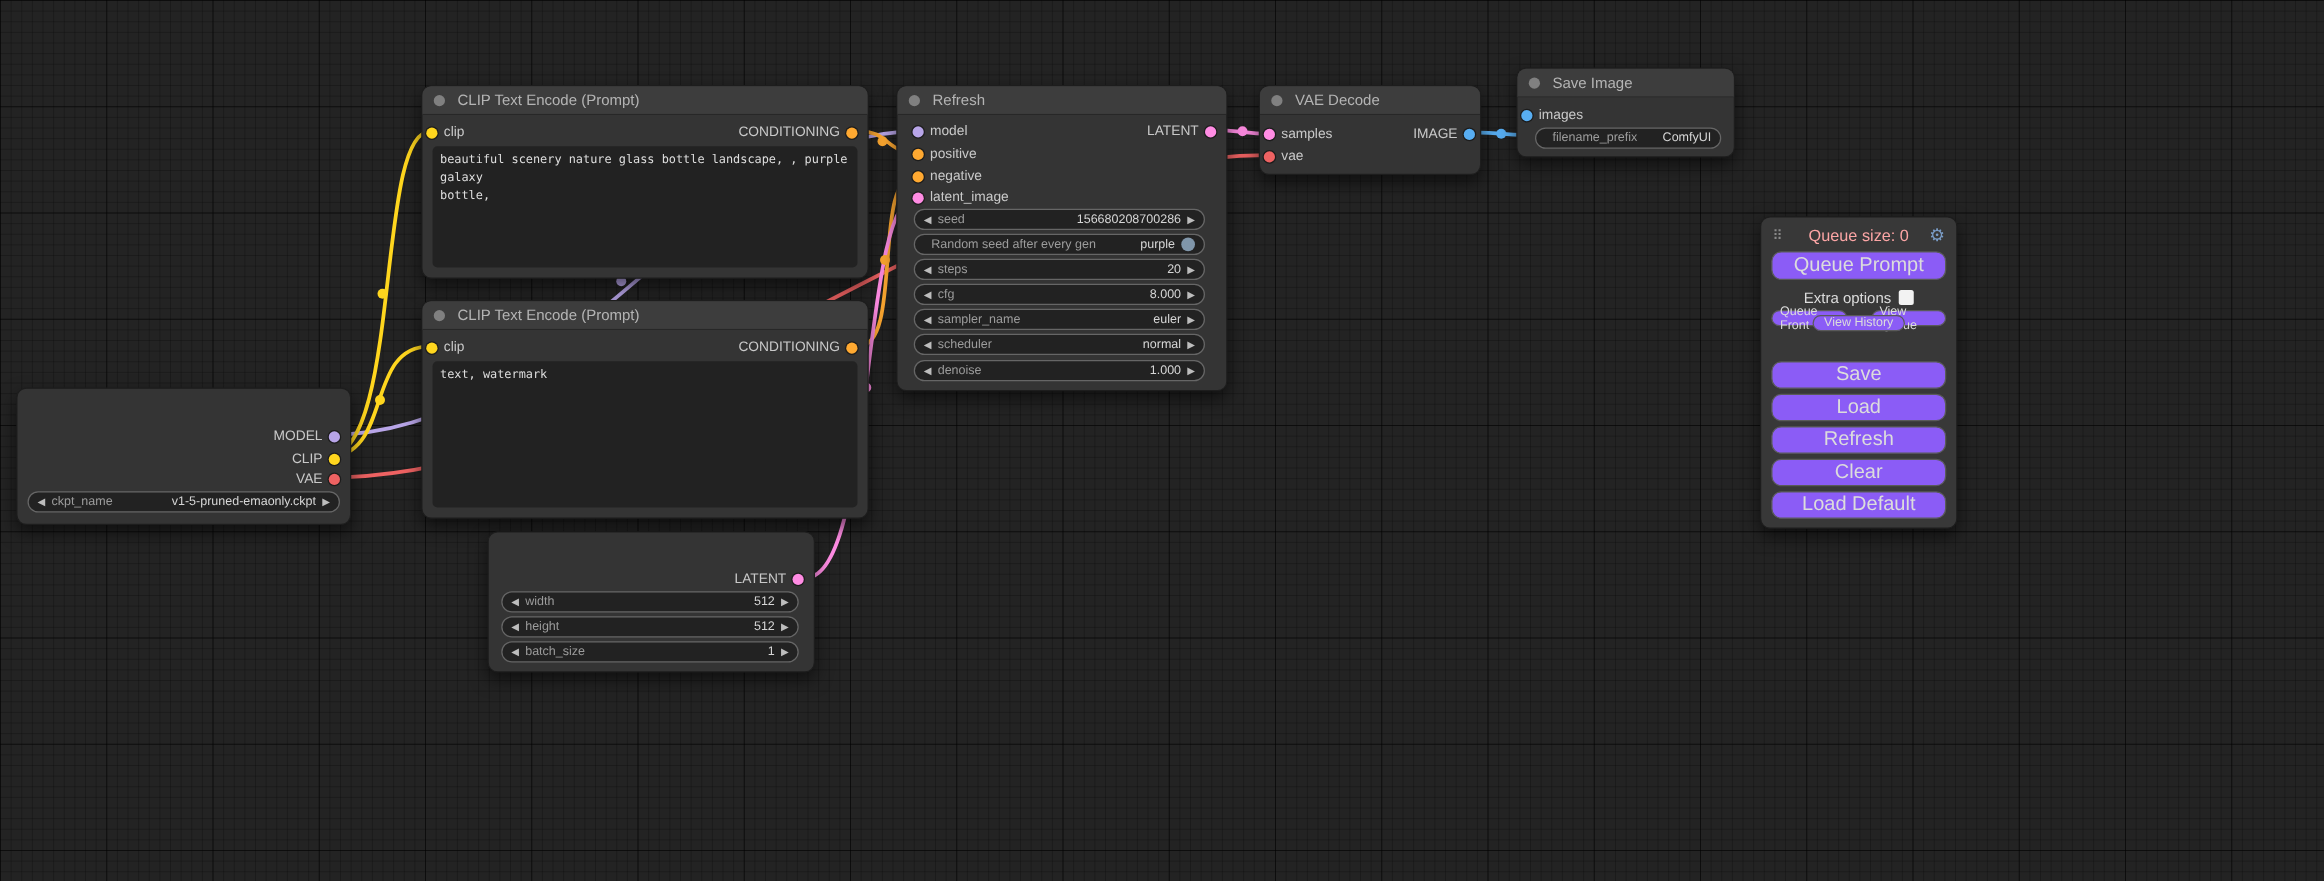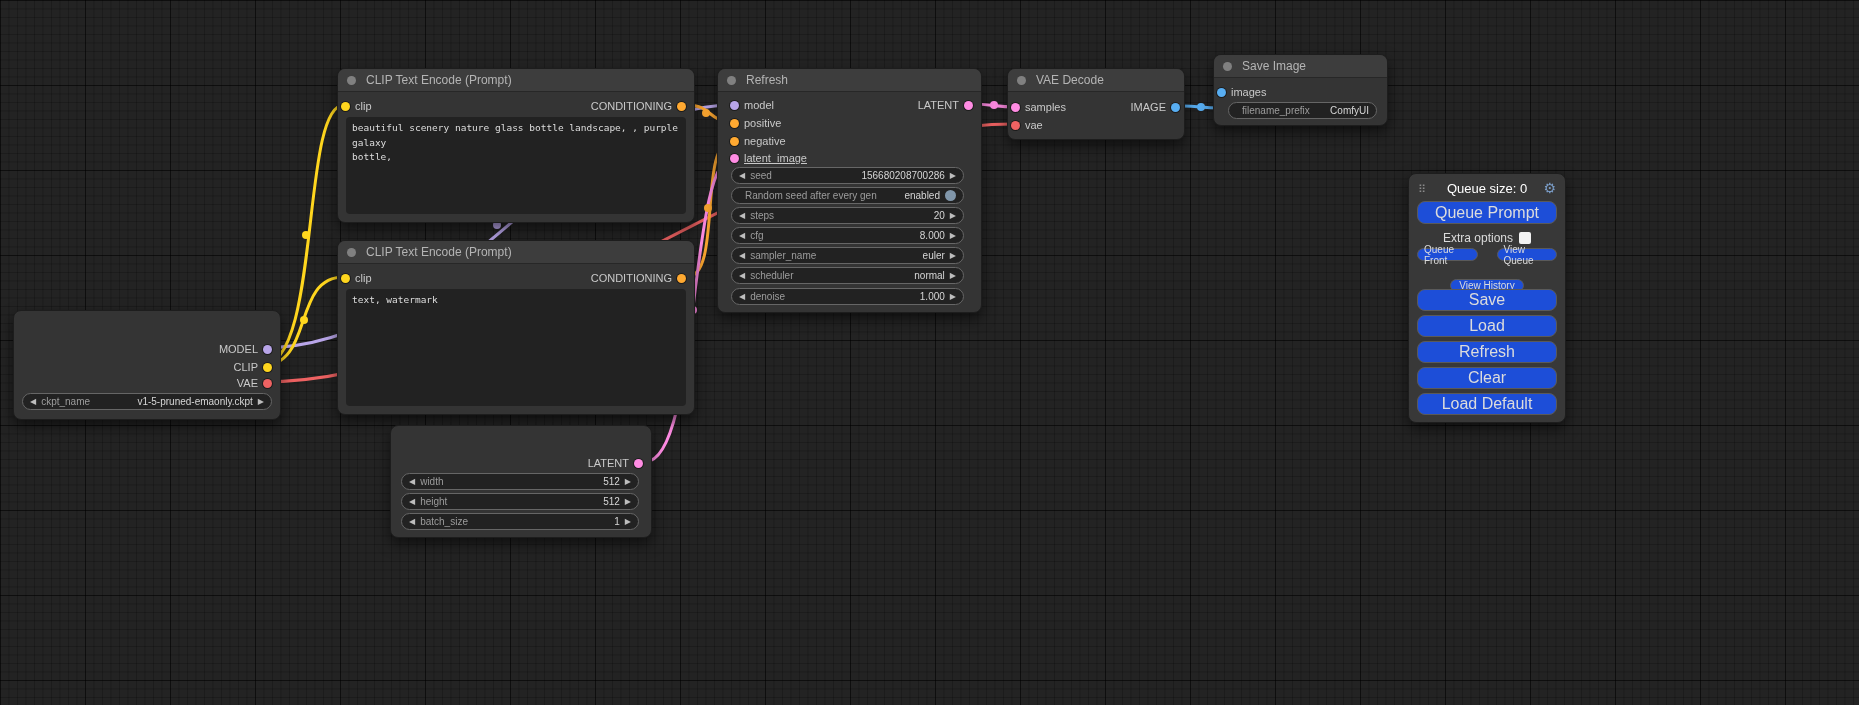--- a/index.html
+++ b/index.html
@@ -45,34 +45,34 @@
     position:absolute;background:#222;border-radius:4px;color:#dedede;
     font-family:"DejaVu Sans Mono",monospace;font-size:9.5px;line-height:1.55;
     padding:4px 6px;white-space:pre-wrap;overflow:hidden;box-sizing:border-box;
   }
   
   .queue-panel{
     position:absolute;left:1408px;top:173px;width:158px;height:250px;z-index:3;
     background:#383838;border-radius:8px;box-shadow:0 6px 14px rgba(0,0,0,.55);border:1px solid #1d1d1d;box-sizing:border-box;
   }
   .qp-row{position:absolute;left:8px;right:8px;}
-  .qp-title{top:6px;height:18px;text-align:center;color:#ffffff;font-size:13px;line-height:18px;}
+  .qp-title{top:6px;height:18px;text-align:center;color:#fca5a5;font-size:13px;line-height:18px;}
   .qp-handle{position:absolute;left:9px;top:6px;color:#8a8a8a;font-size:11px;line-height:18px;cursor:grab;}
   .qp-gear{position:absolute;right:9px;top:5px;font-size:14px;line-height:18px;}
   .qbtn{
-    background:#1d4ed8;border:1px solid #5a5a5a;border-radius:8px;color:#dcdcdc;
+    background:#8b5cf6;border:1px solid #5a5a5a;border-radius:8px;color:#dcdcdc;
     display:flex;align-items:center;justify-content:center;cursor:pointer;box-sizing:border-box;
   }
   .qbtn.big{position:absolute;left:8px;right:8px;height:22px;font-size:16px;}
   .qbtn.small{height:13px;font-size:10px;border-radius:8px;padding:0 6px;}
   .qp-extra{top:57px;height:14px;display:flex;align-items:center;justify-content:center;gap:6px;color:#dcdcdc;font-size:12px;}
   .qp-check{width:12px;height:12px;background:#f2f2f2;border-radius:2px;cursor:pointer;}
   .qp-smallrow{top:74px;height:13px;display:flex;justify-content:space-between;gap:19px;}
   .qp-smallrow .qbtn{flex:1;}
-  .qp-history{top:105px;height:13px;display:flex;justify-content:center;}
+  .qp-history{top:78px;height:13px;display:flex;justify-content:center;}
   .qp-history .qbtn{width:74px;}
 </style>
 </head>
 <body>
 
 <svg class="wires" width="1859" height="705" viewBox="0 0 1859 705">
   <g fill="none" stroke-width="3" stroke-linecap="round">
     <path d="M261,348 C460,348 560,105 733,105" stroke="#b8a5e8"></path>
     <path d="M261,382 C520,382 760,124 1013,124" stroke="#ee6262"></path>
     <path d="M261,366 C322,366 300,105 344,105" stroke="#ffd61e"></path>
@@ -163,34 +163,34 @@
     <span class="dot" style="background-color: rgb(255, 140, 227);"></span>
   </div>
   <div class="slot in" style="top:47px;left:12px;">
     <span class="dot" style="background-color: rgb(255, 169, 49);"></span>
     <span>positive</span>
   </div>
   <div class="slot in" style="top:65px;left:12px;">
     <span class="dot" style="background-color: rgb(255, 169, 49);"></span>
     <span>negative</span>
   </div>
-  <div class="slot in" style="top:82px;left:12px;text-decoration:underline;">
+  <div class="slot in" style="top:82px;left:12px;">
     <span class="dot" style="background-color: rgb(255, 140, 227);"></span>
     <span>latent_image</span>
   </div>
 
   <div class="widget" style="left:13px;right:17px;top:98px;">
     <span class="arrow">◀</span>
     <span class="wlabel">seed</span>
     <span class="wvalue">156680208700286</span>
     <span class="arrow">▶</span>
   </div>
   <div class="widget noarrow" style="left:13px;right:17px;top:118px;">
     <span class="wlabel">Random seed after every gen</span>
-    <span class="wvalue">enabled</span>
+    <span class="wvalue">purple</span>
     <span class="toggle" style="background-color: rgb(128, 150, 170);"></span>
   </div>
   <div class="widget" style="left:13px;right:17px;top:138px;">
     <span class="arrow">◀</span>
     <span class="wlabel">steps</span>
     <span class="wvalue">20</span>
     <span class="arrow">▶</span>
   </div>
   <div class="widget" style="left:13px;right:17px;top:158px;">
     <span class="arrow">◀</span>

